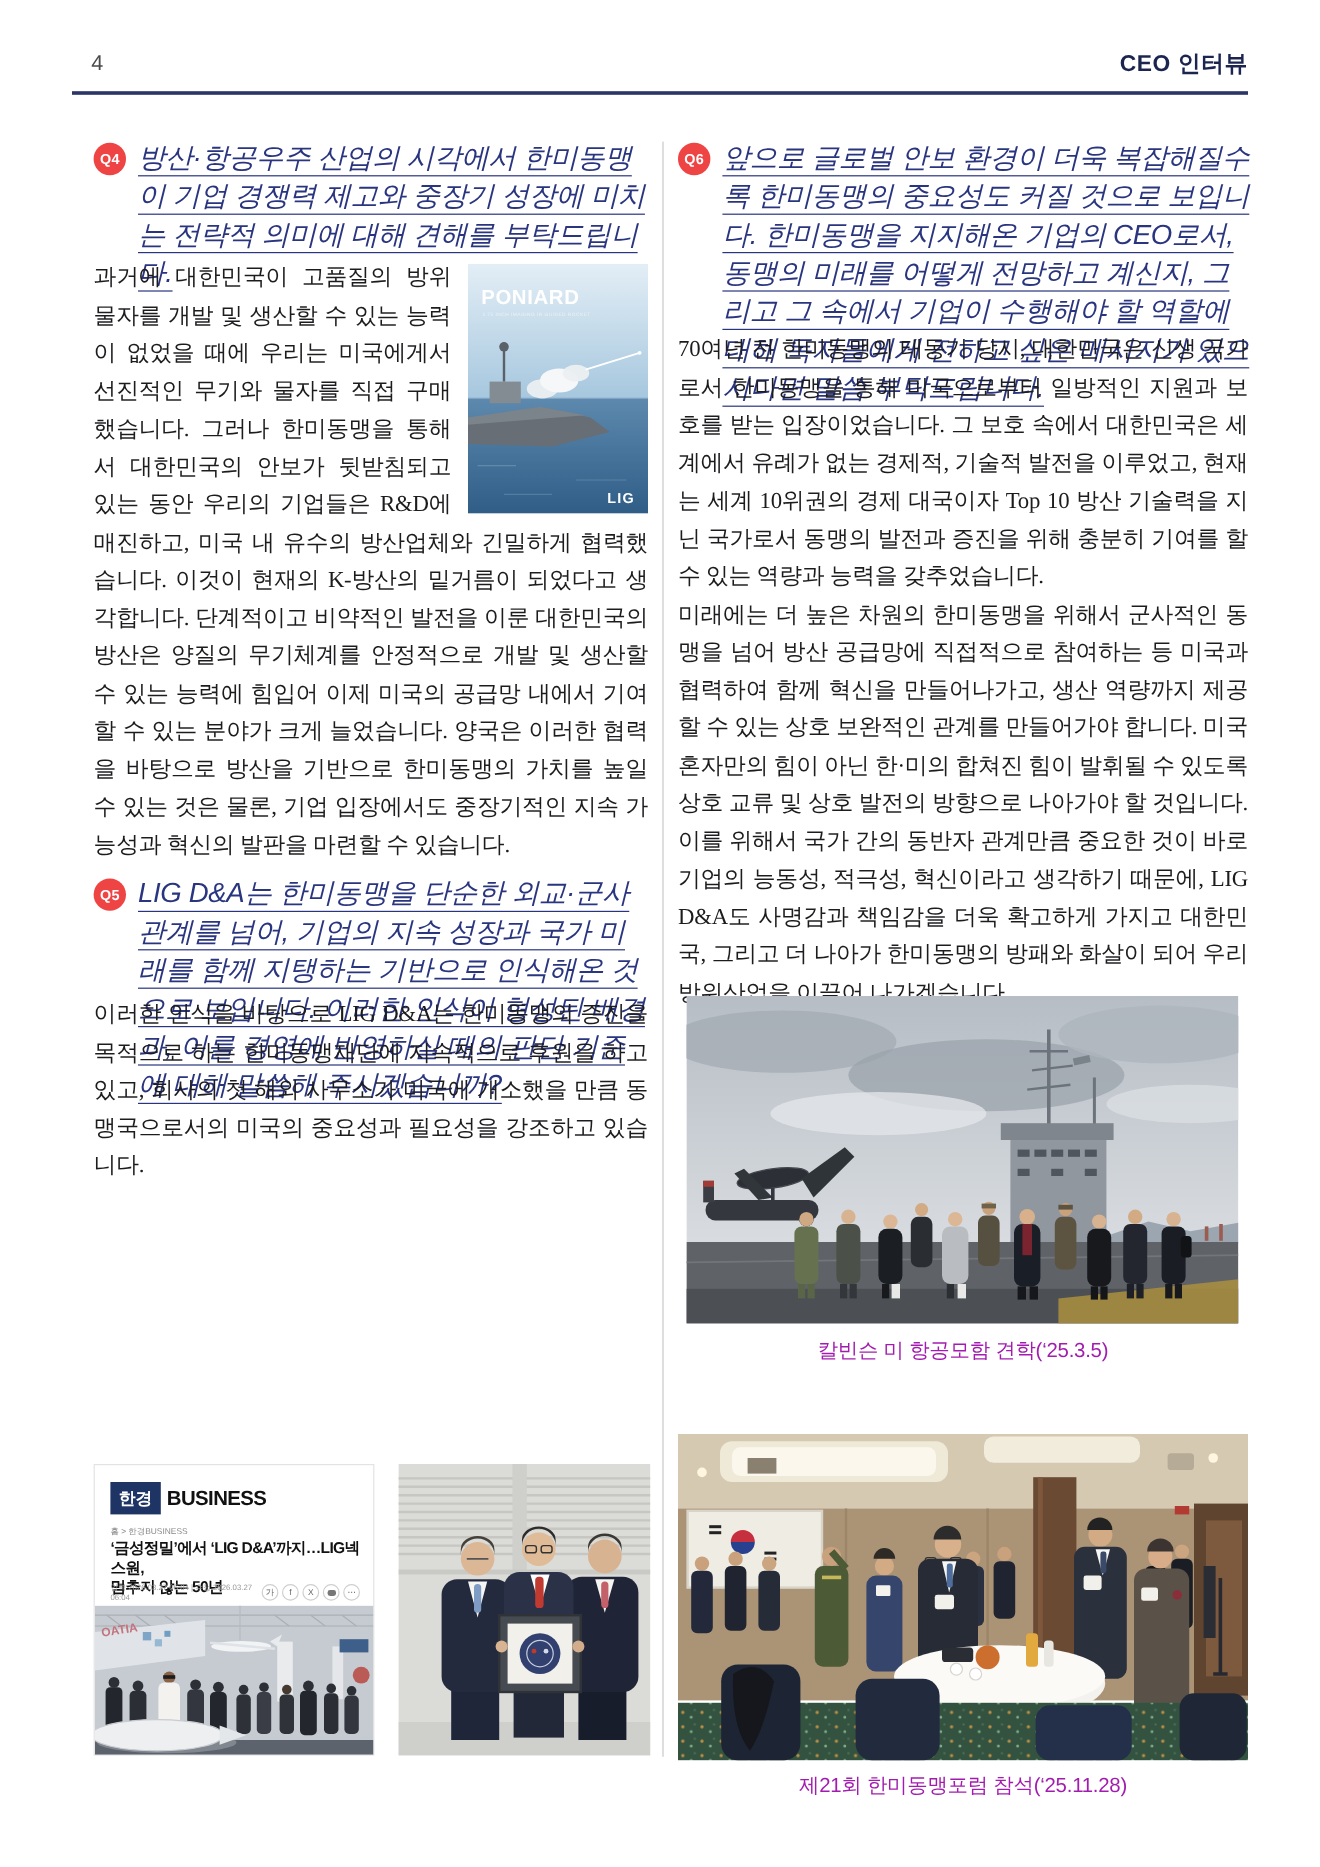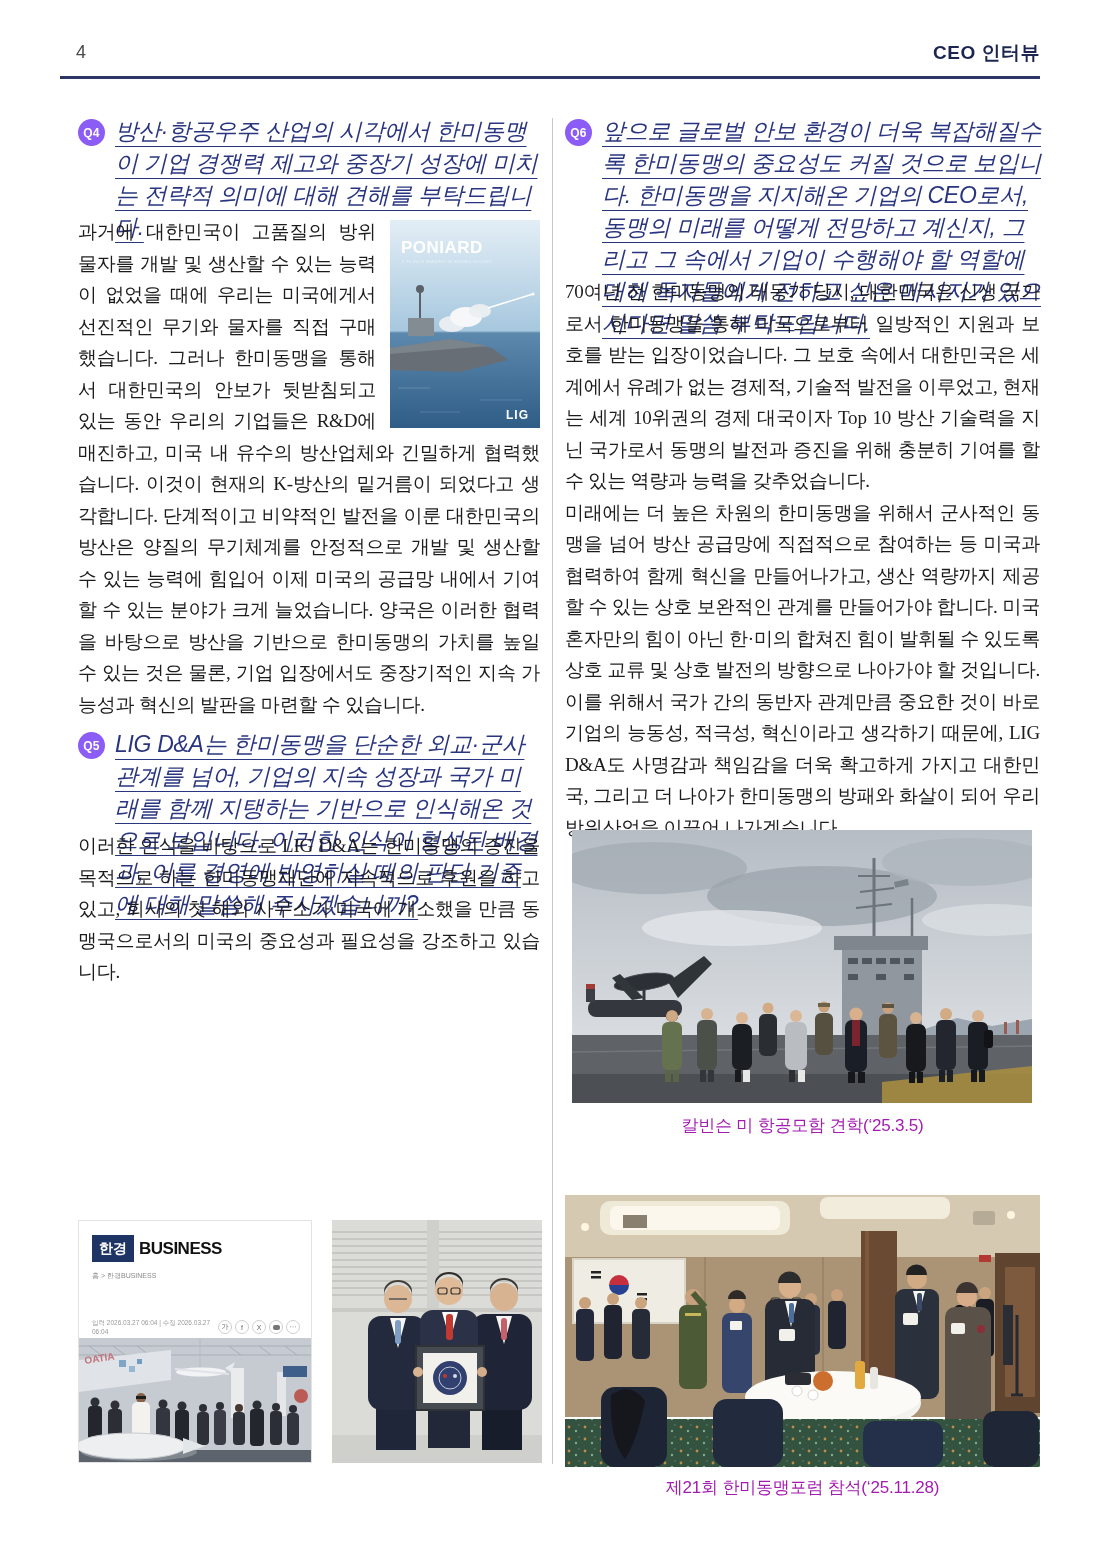--- a/index.html
+++ b/index.html
@@ -10,21 +10,21 @@
   }
   .abs{position:absolute;}
   
   .page-num{left:76px;top:42px;font:18px "Liberation Sans",sans-serif;color:#4a4a4a;}
   .header-title{right:60px;top:40px;font:bold 19px "Liberation Sans",sans-serif;color:#1b2550;letter-spacing:.5px;}
   .header-rule{left:60px;top:76px;width:980px;height:3px;background:#2b3566;}
   .col-divider{left:552px;top:118px;width:1px;height:1346px;background:#c9c9c9;}
   
   .q-block{display:flex;align-items:flex-start;gap:10px;}
   .q-badge{
-    flex:none;width:27px;height:27px;border-radius:50%;background:#8b5cf6;color:#fff;
+    flex:none;width:27px;height:27px;border-radius:50%;background:#ef4444;color:#fff;
     font:bold 12px "Liberation Sans",sans-serif;display:flex;align-items:center;justify-content:center;
     margin-top:4px;letter-spacing:.2px;
   }
   .q-text{
     font-family:"Liberation Sans",sans-serif;font-style:italic;color:#2a357f;
     font-size:23px;line-height:32px;letter-spacing:-0.3px;
     text-decoration:underline;text-decoration-color:#2a357f;text-underline-offset:7px;text-decoration-thickness:1px;
   }
   
   .answer{font-size:19px;line-height:31.5px;text-align:justify;letter-spacing:-0.2px;}
@@ -119,20 +119,24 @@
   <p>이러한 인식을 바탕으로 LIG D&amp;A는 한미동맹의 증진을 목적으로 하는 한미동맹재단에 지속적으로 후원을 하고 있고, 회사의 첫 해외 사무소가 미국에 개소했을 만큼 동맹국으로서의 미국의 중요성과 필요성을 강조하고 있습니다.</p>
 </div>
 
 <figure class="abs" id="fig-news">
   <div class="news-card">
     <div class="news-logo-row">
       <div class="news-logo-box">한경</div>
       <div class="news-logo-text">BUSINESS</div>
     </div>
     <div class="news-breadcrumb">홈 &gt; 한경BUSINESS</div>
+    <div class="news-headline">
+      <div>‘금성정밀’에서 ‘LIG D&amp;A’까지…LIG넥스원,</div>
+      <div>멈추지 않는 50년</div>
+    </div>
     <div class="news-byline-row">
       <div class="news-byline">입력 2026.03.27 06:04 | 수정 2026.03.27 06:04</div>
       <div class="news-icons">
         <div class="news-icon">가</div>
         <div class="news-icon">f</div>
         <div class="news-icon">X</div>
         <div class="news-icon">
             <span class="bubble"></span>
           </div>
         <div class="news-icon">⋯</div>

